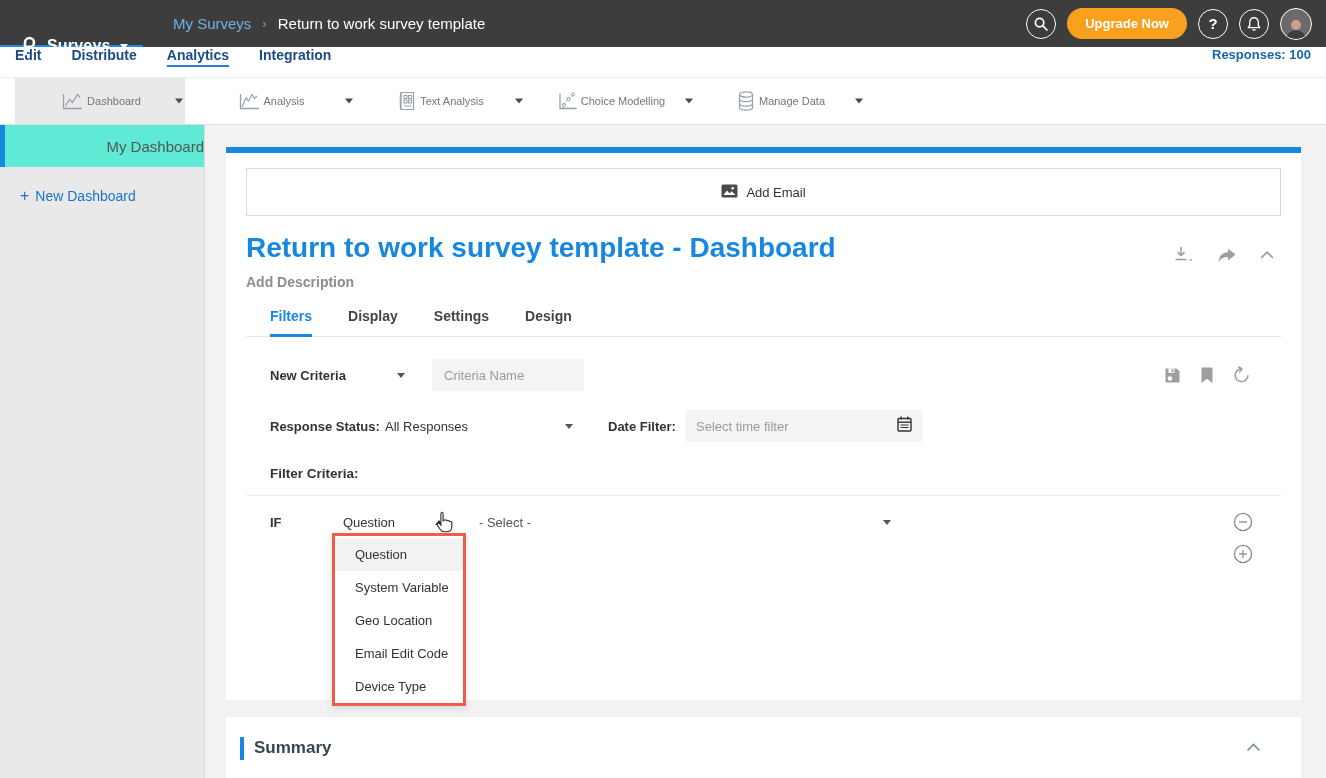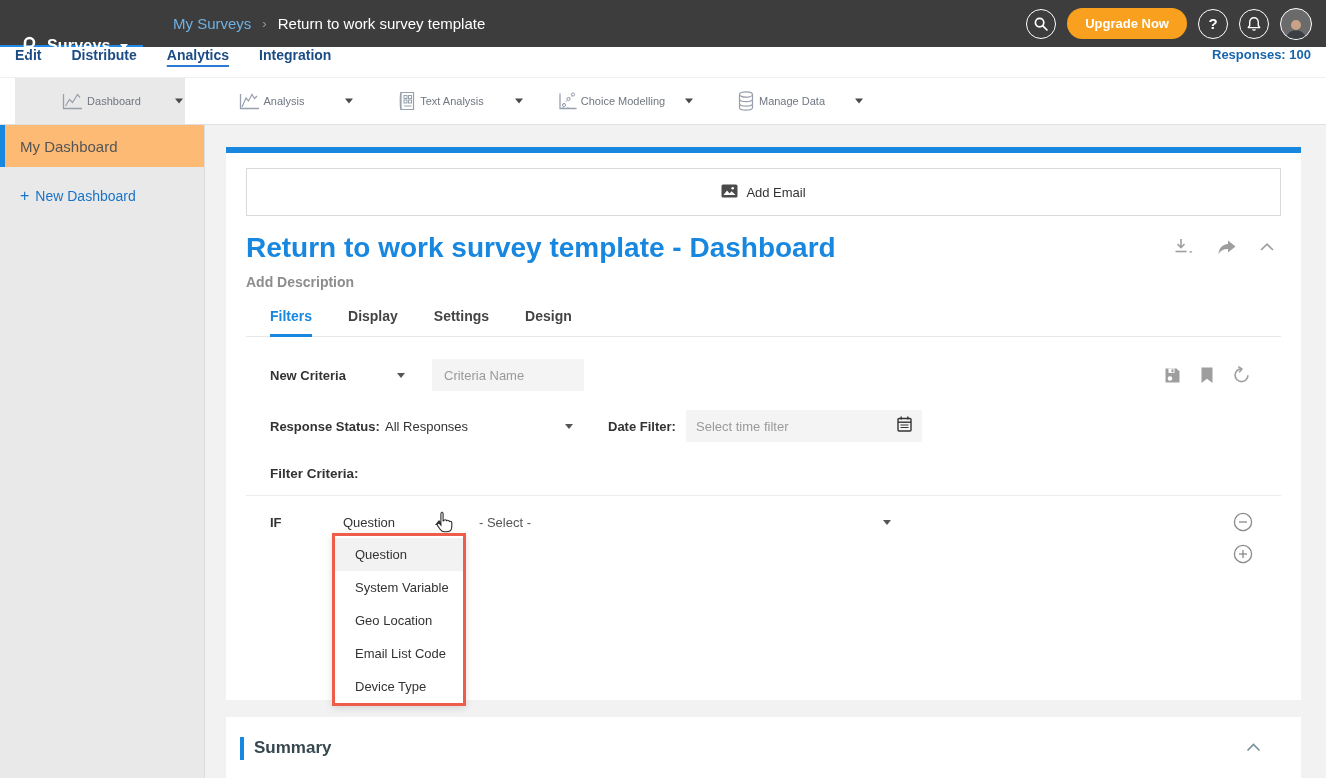--- a/index.html
+++ b/index.html
@@ -32,32 +32,32 @@
   .tool { width:170px; display:flex; align-items:center; justify-content:center; position:relative; cursor:pointer; }
   .tool.active { background:#e9e9e9; }
   .tool-main { display:flex; flex-direction:row; align-items:center; gap:2px; }
   .tool-label { font-size:11px; color:#6f7780; }
   .tool-caret { position:absolute; right:2px; top:50%; transform:translateY(-50%); color:#4a4a4a; }
   .tool svg { display:block; }
 
   
   .page-body { display:flex; height:653px; }
   .sidebar { width:205px; background:#e9e9e9; border-right:1px solid #dedede; }
-  .sidebar-active { height:42px; background:#fdba74; border-left:5px solid #1787e0; display:flex; align-items:center; padding-left:15px; font-size:15px; color:#555; cursor:pointer; }
+  .sidebar-active { height:42px; background:#5eead4; border-left:5px solid #1787e0; display:flex; align-items:center; padding-left:15px; font-size:15px; color:#555; cursor:pointer;justify-content:flex-end; }
   .new-dashboard { margin:20px 0 0 20px; font-size:14px; color:#1a73c8; cursor:pointer; display:flex; align-items:center; gap:6px; }
   .new-dashboard .plus { font-size:16px; font-weight:400; }
 
   .content { flex:1; position:relative; background:#f2f2f2; overflow:hidden; padding-top:22px; }
 
   
   .main-card { margin-left:21px; width:1075px; height:553px; background:#fff; position:relative; }
   .card-topbar { height:6px; background:#1787e0; }
   .card-pad { padding:0 20px; }
   .add-logo-box { margin-top:15px; height:48px; border:1px solid #d9d9d9; display:flex; align-items:center; justify-content:center; gap:8px; font-size:13px; color:#333; cursor:pointer; }
-  .title-row { margin-top:16px; display:flex; align-items:flex-start; }
+  .title-row { margin-top:16px; display:flex; align-items:flex-end; }
   .dash-title { font-size:28px; font-weight:700; color:#1787e0; line-height:1.15; cursor:pointer; }
   .title-icons { margin-left:auto; display:flex; align-items:center; gap:22px; margin-right:6px; margin-top:6px; color:#9e9e9e; }
   .title-icons > span { cursor:pointer; display:flex; }
   .add-desc { margin-top:10px; font-size:14px; font-weight:600; color:#8d8d8d; cursor:pointer; }
 
   .tabs { margin-top:18px; padding-left:24px; display:flex; gap:36px; border-bottom:1px solid #e8e8e8; }
   .tab { font-size:14px; font-weight:600; color:#444; padding-bottom:10px; cursor:pointer; }
   .tab.active { color:#1787e0; border-bottom:3px solid #1787e0; margin-bottom:-1px; }
 
   .frow { padding-left:24px; display:flex; align-items:center; }
@@ -374,21 +374,21 @@
                 </svg>
             </span>
           </div>
         </div>
       </div>
 
       <div class="type-dropdown">
         <div class="dd-item selected">Question</div>
         <div class="dd-item">System Variable</div>
         <div class="dd-item">Geo Location</div>
-        <div class="dd-item">Email List Code</div>
+        <div class="dd-item">Email Edit Code</div>
         <div class="dd-item">Device Type</div>
       </div>
 
       <div class="cursor-hand">
         <svg width="21" height="23" viewBox="0 0 21 23">
             <path d="M7.6 1.2 c.9 0 1.5.7 1.5 1.5 v7 l.5.1 c.2-.7.8-1.1 1.5-1.1 .7 0 1.3.4 1.5 1 .3-.3.7-.5 1.2-.5 .8 0 1.4.5 1.6 1.2 .2-.1.5-.2.8-.2 .9 0 1.6.7 1.6 1.6 v3.6 c0 3.3-2.3 5.4-5.6 5.4 h-1.9 c-1.8 0-3-.8-4-2.3 l-2.9-4.1 c-.4-.6-.3-1.4.3-1.9 .6-.5 1.5-.4 2 .2 l1.2 1.5 V2.7 c0-.8.7-1.5 1.7-1.5 z" fill="#fff" stroke="#2b2b2b" stroke-width="1.1"></path>
           </svg>
       </div>
     </div>
 

